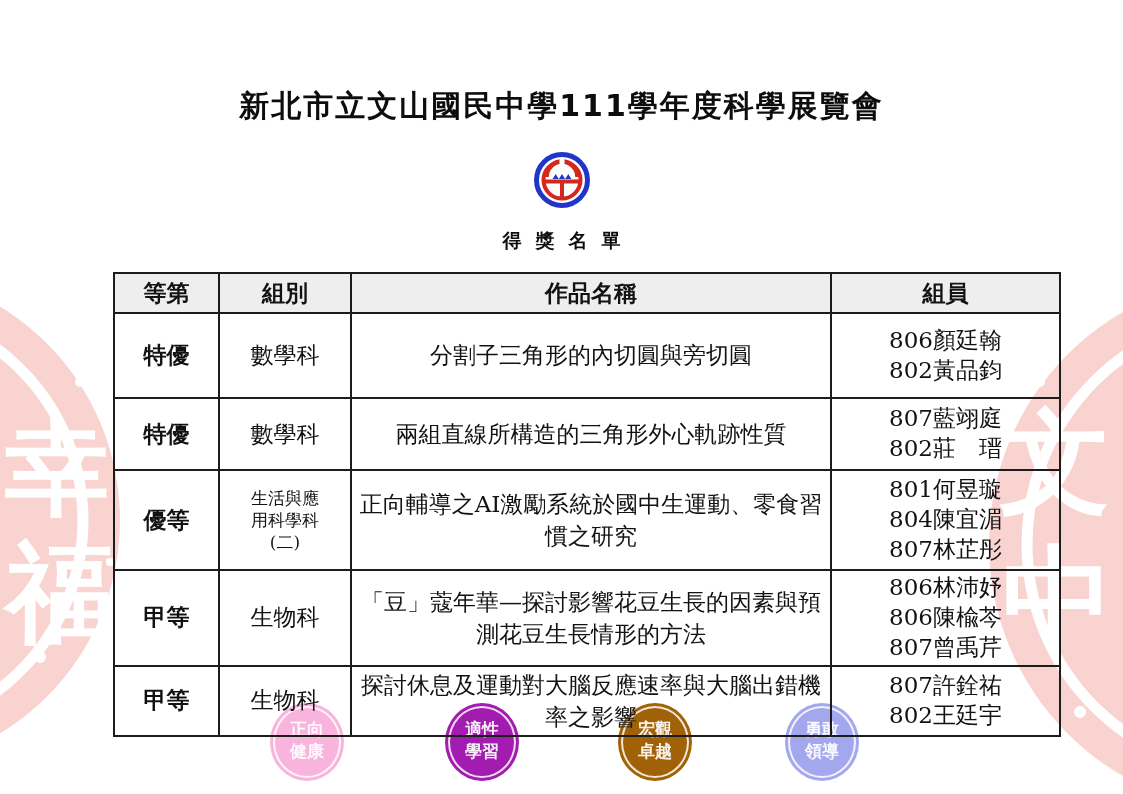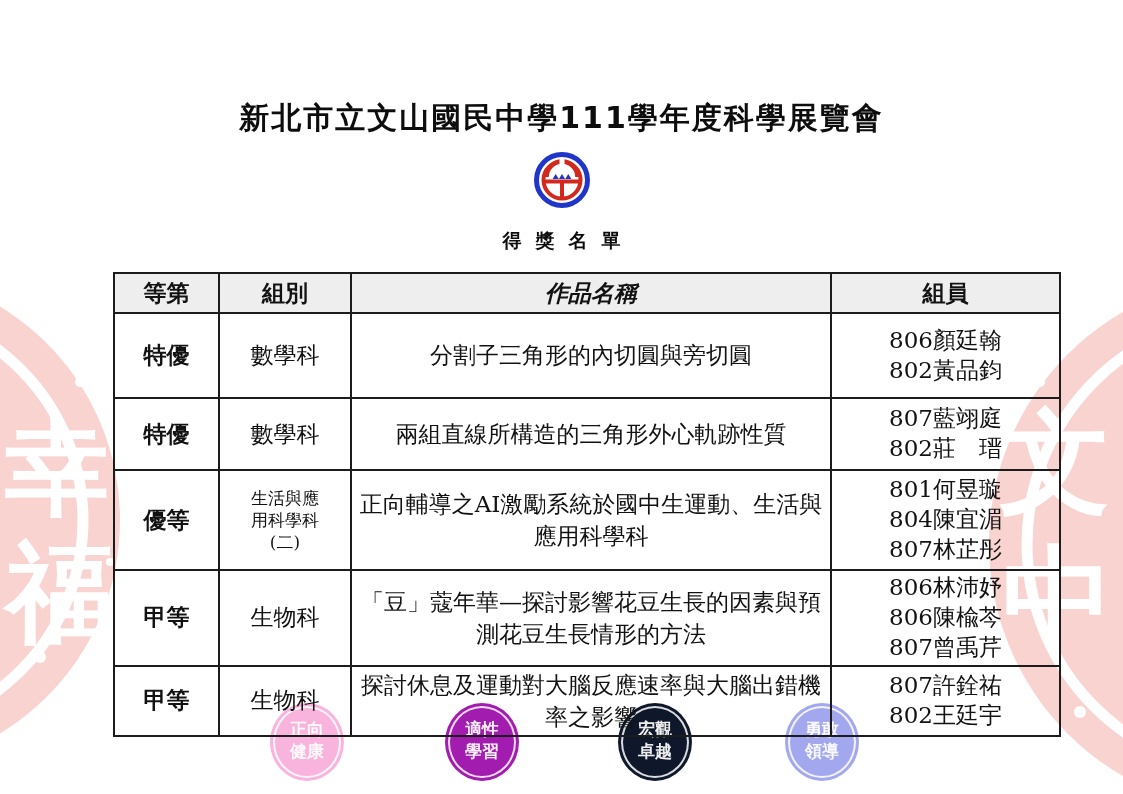--- a/index.html
+++ b/index.html
@@ -10,21 +10,21 @@
     color:#121212;
   }
   
   .wm{position:absolute;z-index:0;pointer-events:none;}
   .wm text{
     font-family:"DejaVu Sans","Liberation Sans",sans-serif;
     font-weight:bold;fill:#ffffff;text-anchor:middle;dominant-baseline:central;
   }
   
   .doc-title{
-    position:absolute;top:98px;left:0;width:100%;text-align:center;z-index:2;
+    position:absolute;top:86px;left:0;width:100%;text-align:center;z-index:2;
     font-family:"DejaVu Sans","Liberation Sans",sans-serif;
     font-weight:bold;font-size:30px;letter-spacing:2px;color:#0d0d0d;
   }
   .logo-wrap{position:absolute;top:151px;left:50%;transform:translateX(-50%);z-index:2;}
   .doc-subtitle{
     position:absolute;top:228px;left:0;width:100%;text-align:center;z-index:2;
     font-family:"DejaVu Sans","Liberation Sans",sans-serif;
     font-weight:bold;font-size:19px;letter-spacing:14px;text-indent:14px;color:#0d0d0d;
   }
   
@@ -42,21 +42,21 @@
   
   table.award{
     position:absolute;left:113px;top:272px;width:906px;z-index:2;
     border-collapse:collapse;table-layout:fixed;
   }
   table.award th, table.award td{
     border:2px solid #1c1c1c;text-align:center;vertical-align:middle;
     font-size:23px;padding:2px 4px;background:transparent;
   }
   table.award th{background:#eeeeee;font-weight:bold;height:34px;}
-  th.col0{width:95px;} th.col1{width:122px;} th.col2{width:470px;font-style:italic;} th.col3{width:219px;margin-left:36px;}
+  th.col0{width:95px;} th.col1{width:122px;} th.col2{width:470px;} th.col3{width:219px;margin-left:36px;}
   tbody tr:nth-child(1){height:85px;}
   tbody tr:nth-child(2){height:72px;}
   tbody tr:nth-child(3){height:100px;}
   tbody tr:nth-child(4){height:92px;}
   tbody tr:nth-child(5){height:69px;}
   td.rank-cell{font-weight:bold;margin-top:40px;}
   td.title-cell{line-height:1.4;padding:2px 10px;}
   .group-text{display:inline-block;}
   .group-text.small{font-size:17px;line-height:1.3;width:70px;text-align:center;}
   .members{display:inline-block;text-align:left;line-height:1.3;}
@@ -118,21 +118,21 @@
       </tr>
       <tr>
         <td class="rank-cell">特優</td>
         <td class="group-cell"><span class="group-text">數學科</span></td>
         <td class="title-cell">兩組直線所構造的三角形外心軌跡性質</td>
         <td class="members-cell"><span class="members"><div>807藍翊庭</div><div>802莊　瑨</div></span></td>
       </tr>
       <tr>
         <td class="rank-cell">優等</td>
         <td class="group-cell"><span class="group-text small">生活與應用科學科(二)</span></td>
-        <td class="title-cell">正向輔導之AI激勵系統於國中生運動、生活與應用科學科</td>
+        <td class="title-cell">正向輔導之AI激勵系統於國中生運動、零食習慣之研究</td>
         <td class="members-cell"><span class="members"><div>801何昱璇</div><div>804陳宜湄</div><div>807林芷彤</div></span></td>
       </tr>
       <tr>
         <td class="rank-cell">甲等</td>
         <td class="group-cell"><span class="group-text">生物科</span></td>
         <td class="title-cell">「豆」蔻年華—探討影響花豆生長的因素與預測花豆生長情形的方法</td>
         <td class="members-cell"><span class="members"><div>806林沛妤</div><div>806陳楡芩</div><div>807曾禹芹</div></span></td>
       </tr>
       <tr>
         <td class="rank-cell">甲等</td>
@@ -151,21 +151,21 @@
         <div>健康</div>
       </div>
     </div>
     <div class="badge" style="left: 445px; background: #a21caf;">
       <div class="ring"></div>
       <div class="btxt">
         <div>適性</div>
         <div>學習</div>
       </div>
     </div>
-    <div class="badge" style="left: 618px; background: #0f172a;">
+    <div class="badge" style="left: 618px; background: #a16207;">
       <div class="ring"></div>
       <div class="btxt">
         <div>宏觀</div>
         <div>卓越</div>
       </div>
     </div>
     <div class="badge" style="left: 785px; background: rgb(163, 168, 238);">
       <div class="ring"></div>
       <div class="btxt">
         <div>勇敢</div>

